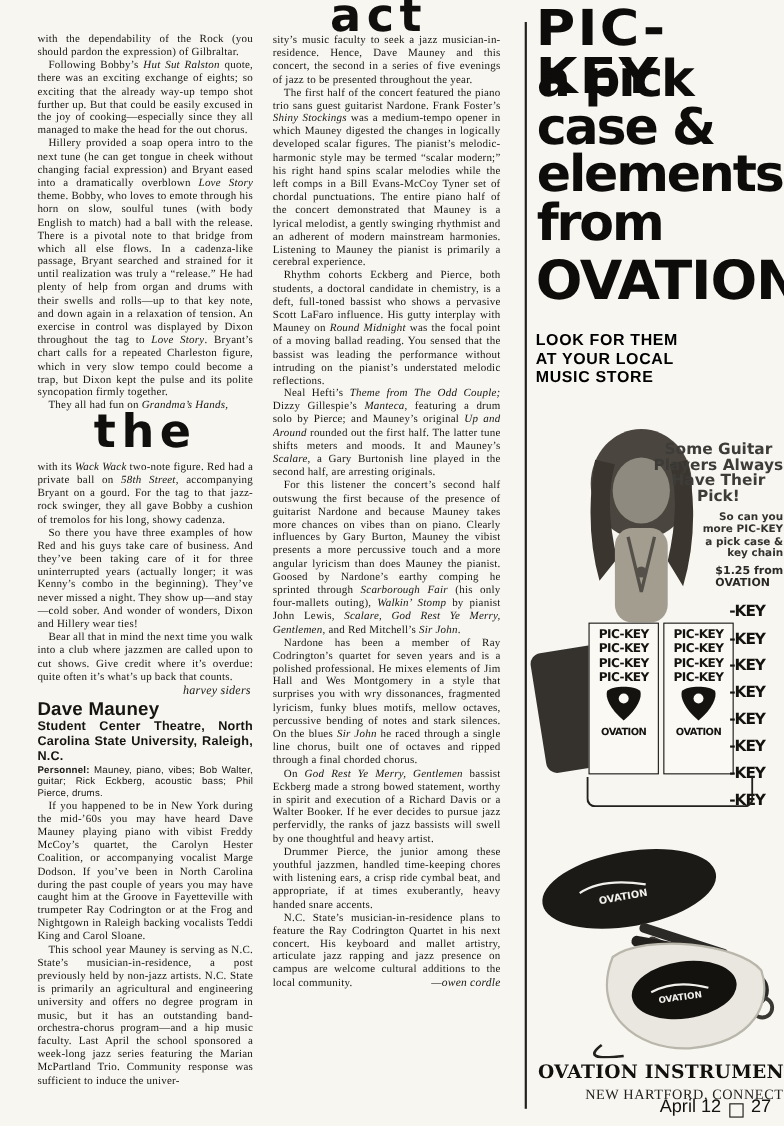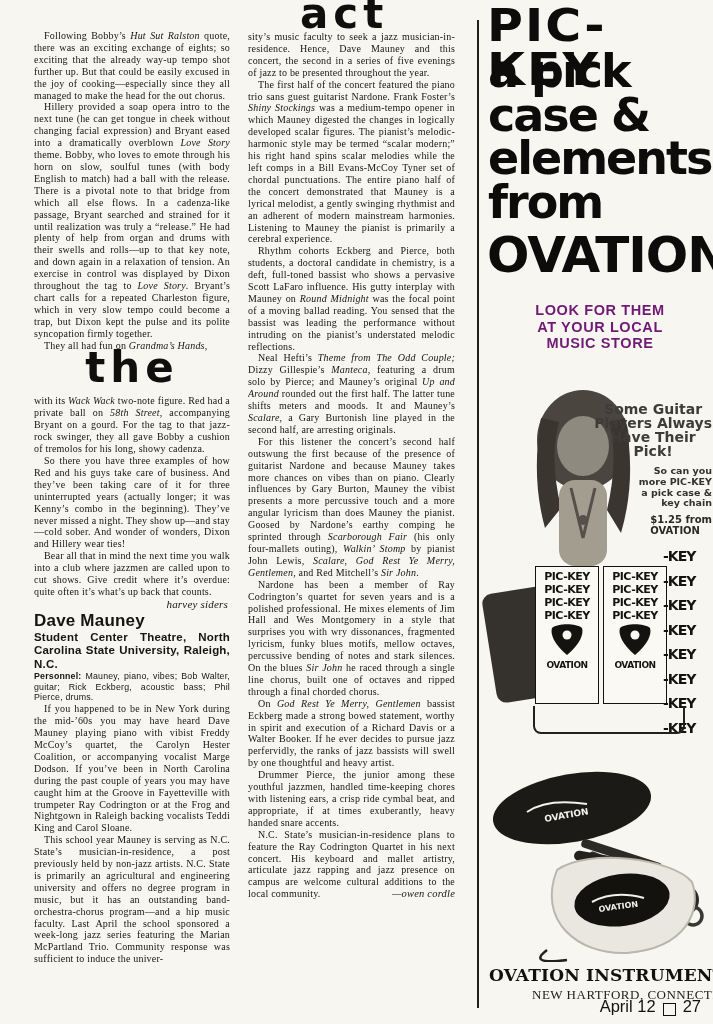--- a/index.html
+++ b/index.html
@@ -27,22 +27,22 @@
   .vrule{position:absolute;left:477px;top:20px;width:1.5px;height:988px;background:#23211d;}
   
   .ad{position:absolute;left:487px;top:0;width:226px;height:1024px;}
   .ad-brand{position:absolute;top:4px;left:0;font-family:"DejaVu Sans",sans-serif;font-weight:900;
             font-size:49px;line-height:48px;letter-spacing:2px;transform:scaleY(0.92);transform-origin:top left;color:#0d0c0a;}
   .ad-sub{position:absolute;top:50px;left:1px;font-family:"DejaVu Sans",sans-serif;font-weight:900;
           font-size:46px;letter-spacing:-2px;color:#0d0c0a;}
   .ad-sub div{line-height:43.5px;}
   .ad-logo{position:absolute;top:231px;left:0;font-family:"DejaVu Sans",sans-serif;font-weight:900;
            font-size:49px;line-height:50px;letter-spacing:-1px;transform:scaleX(1.02);transform-origin:top left;color:#0d0c0a;}
-  .ad-store{position:absolute;top:302px;left:0;width:100%;text-align:center;font-family:"Liberation Sans",sans-serif;
-            font-weight:bold;font-size:14.5px;line-height:16.5px;letter-spacing:0.6px;color:#701a75;}
+  .ad-store{position:absolute;top:302px;left:0;width:100%;text-align:left;font-family:"Liberation Sans",sans-serif;
+            font-weight:bold;font-size:14.5px;line-height:16.5px;letter-spacing:0.6px;color:#000000;}
   
   .ad-photo1{position:absolute;top:388px;left:0;width:226px;height:360px;}
   .tagline{position:absolute;top:14px;right:1px;text-align:center;font-family:"DejaVu Sans",sans-serif;
            font-weight:bold;font-size:14px;line-height:14px;color:#3e3c38;}
   .socanyou{position:absolute;top:78px;right:1px;text-align:right;font-family:"DejaVu Sans",sans-serif;
             font-weight:bold;font-size:9.5px;line-height:10.8px;color:#34322e;}
   .price{position:absolute;top:126px;right:1px;text-align:left;font-family:"DejaVu Sans",sans-serif;
          font-weight:bold;font-size:10px;line-height:11px;color:#2b2926;}
   .pedestal{position:absolute;left:2px;top:200px;width:86px;height:110px;background:#35322e;border-radius:10px;
             transform:rotate(-9deg);}
@@ -69,20 +69,21 @@
   .checkbox{display:inline-block;width:11px;height:11px;border:1.6px solid #14120f;background:transparent;}
 </style>
 </head>
 <body>
 
 <div class="page">
 
   <div class="cut-head cut-head-act">act</div>
 
   <div class="col" style="left:34px;top:30px;width:196px;height:990px;">
+    <p class="flush"><span>with the dependability of the Rock (you should pardon the expression) of Gilbraltar.</span></p>
     <p><span>Following Bobby’s </span><i>Hut Sut Ralston</i><span> quote, there was an exciting exchange of eights; so exciting that the already way-up tempo shot further up. But that could be easily excused in the joy of cooking—especially since they all managed to make the head for the out chorus.</span></p>
     <p><span>Hillery provided a soap opera intro to the next tune (he can get tongue in cheek without changing facial expression) and Bryant eased into a dramatically overblown </span><i>Love Story</i><span> theme. Bobby, who loves to emote through his horn on slow, soulful tunes (with body English to match) had a ball with the release. There is a pivotal note to that bridge from which all else flows. In a cadenza-like passage, Bryant searched and strained for it until realization was truly a “release.” He had plenty of help from organ and drums with their swells and rolls—up to that key note, and down again in a relaxation of tension. An exercise in control was displayed by Dixon throughout the tag to </span><i>Love Story</i><span>. Bryant’s chart calls for a repeated Charleston figure, which in very slow tempo could become a trap, but Dixon kept the pulse and its polite syncopation firmly together.</span></p>
     <p><span>They all had fun on </span><i>Grandma’s Hands,</i></p>
     <p class="cut-head cut-head-the">the</p>
     <p class="flush"><span>with its </span><i>Wack Wack</i><span> two-note figure. Red had a private ball on </span><i>58th Street</i><span>, accompanying Bryant on a gourd. For the tag to that jazz-rock swinger, they all gave Bobby a cushion of tremolos for his long, showy cadenza.</span></p>
     <p><span>So there you have three examples of how Red and his guys take care of business. And they’ve been taking care of it for three uninterrupted years (actually longer; it was Kenny’s combo in the beginning). They’ve never missed a night. They show up—and stay—cold sober. And wonder of wonders, Dixon and Hillery wear ties!</span></p>
     <p><span>Bear all that in mind the next time you walk into a club where jazzmen are called upon to cut shows. Give credit where it’s overdue: quite often it’s what’s up back that counts.</span></p>
     <span class="byline">harvey siders</span>
     <p class="review-title">Dave Mauney</p>
     <p class="review-venue">Student Center Theatre, North Carolina State University, Raleigh, N.C.</p>

